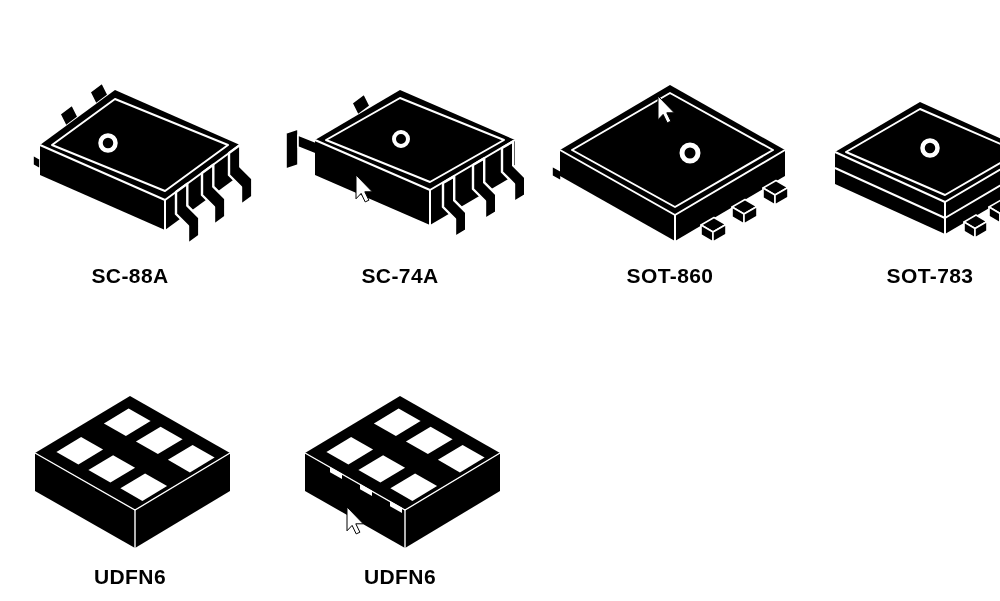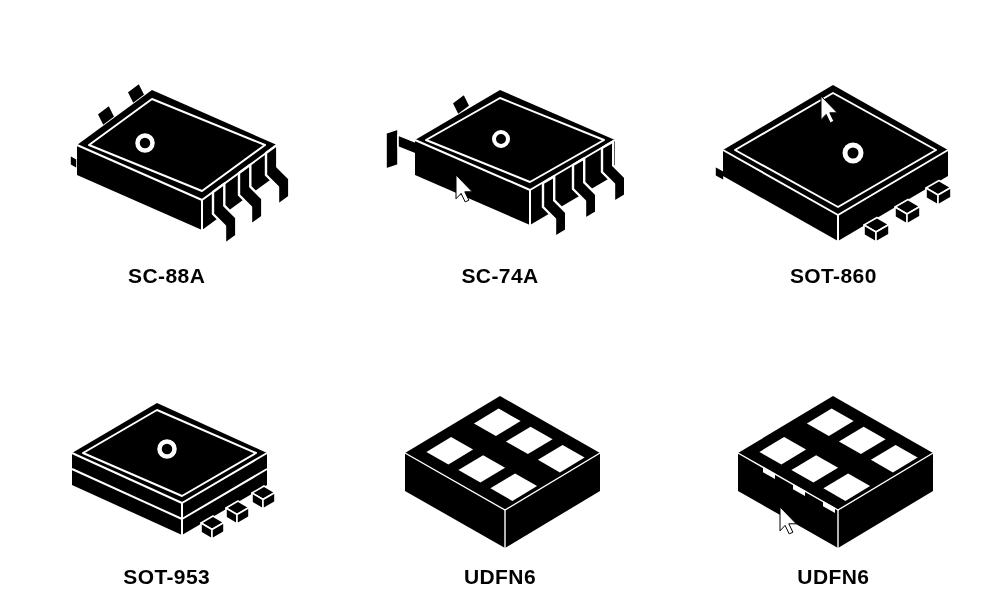--- a/index.html
+++ b/index.html
@@ -5,21 +5,21 @@
   * { margin:0; padding:0; box-sizing:border-box; }
   html,body { width:1000px; height:601px; }
   body {
     background: var(--bg-c, #ffffff);
     font-family: "Liberation Sans", sans-serif;
     overflow: hidden;
   }
   .board {
     width:1000px; height:601px;
     display:grid;
-    grid-template-columns: repeat(3, 1fr);
+    grid-template-columns: repeat(4, 1fr);
     grid-template-rows: 300px 301px;
     text-align: center;
   }
   figure.pkg {
     display:flex; flex-direction:column;
     align-items:center; justify-content:flex-end;
     padding-bottom:12px;
   }
   .art { display:flex; align-items:flex-end; justify-content:center; }
   figcaption {
@@ -159,21 +159,21 @@
             <polygon class="kw1" points="200,153.5 212,146.5 212,156 200,163"></polygon>
           </g>
           <g>
             <polygon class="kw1" points="215,132 227,125 238,131.5 226,138.5"></polygon>
             <polygon class="kw1" points="215,132 226,138.5 226,148 215,141.5"></polygon>
             <polygon class="kw1" points="226,138.5 238,131.5 238,141 226,148"></polygon>
           </g>
         </g>
       </svg>
     </div>
-    <figcaption>SOT-953</figcaption>
+    <figcaption>SOT-783</figcaption>
   </figure>
 
   <figure class="pkg">
     <div class="art">
       <svg width="250" height="200" viewBox="0 0 250 200">
         <g>
           <polygon class="k" points="30,92 125,35 225,92 130,149"></polygon>
           <polygon class="k" points="30,92 130,149 130,187 30,130"></polygon>
           <polygon class="k" points="130,149 225,92 225,130 130,187"></polygon>
           <polyline class="wl1" points="30,92 130,149 225,92"></polyline>

